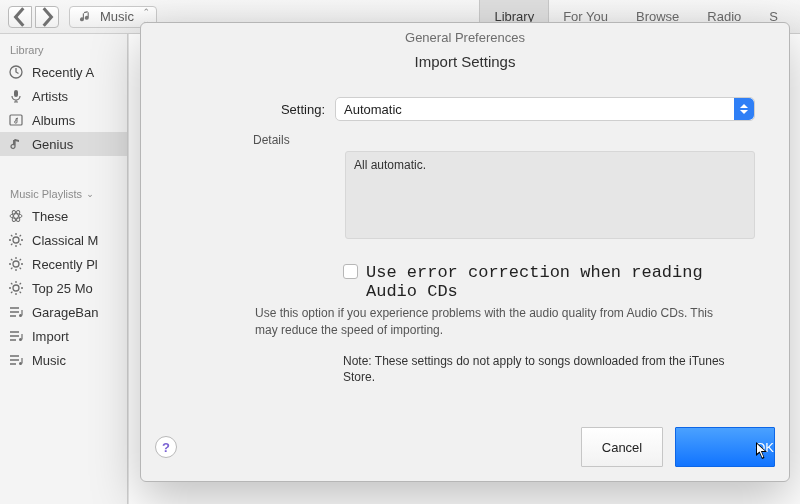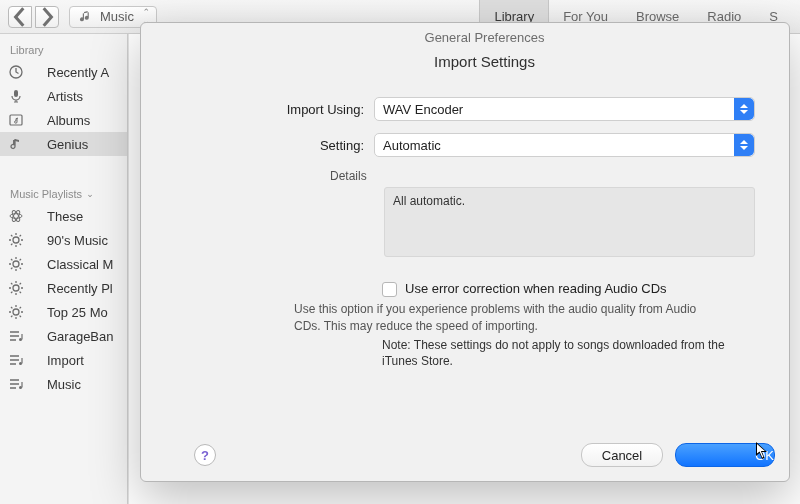--- a/index.html
+++ b/index.html
@@ -37,36 +37,36 @@
 
   
   .body-split { display:flex; height:calc(504px - 34px); }
   .sidebar {
     width:128px; border-right:1px solid #cfcfcf;
     background:#f4f4f4; padding-top:6px;
   }
   .side-heading { font-size:11px; color:#8b8b8b; padding:4px 10px; display:flex; align-items:center; gap:4px;}
   .side-heading .disclosure { font-size:9px; color:#8b8b8b;}
   .side-item {
-    display:flex; align-items:center; gap:23px;
+    display:flex; align-items:center; gap:8px;
     height:24px; padding:0 8px; font-size:13px; color:#333;
     white-space: nowrap; overflow: hidden;
   }
   .side-item.selected { background:#dcdcdc; }
   .side-icon { width:16px; height:16px; display:flex; align-items:center; justify-content:center; color:#6e6e6e; }
   .side-icon svg { width:16px; height:16px; }
 
   .main-blank { flex:1; background:#ffffff; border-left:1px solid #e3e3e3; }
 
   
   .sheet {
     position:absolute; left:140px; top:22px; width:650px; height:460px;
     background:#f1f1f1; border:1px solid #b6b6b6; border-radius:6px;
     box-shadow: 0 18px 50px rgba(0,0,0,.25);
-    display:flex; flex-direction:column;padding-left:39px;
+    display:flex; flex-direction:column;
   }
   .sheet-title { text-align:center; font-size:13px; color:#6d6d6d; height:30px; line-height:30px; }
   .sheet-subtitle { text-align:center; font-size:15px; color:#303030; height:24px; line-height:18px; }
   .sheet-body { flex:1; padding: 20px 34px 8px 34px; }
   .form-row { display:flex; align-items:center; margin-bottom:12px; }
   .form-label { width:160px; text-align:right; padding-right:10px; font-size:13px; color:#222; }
   .combo {
     flex:1; height:24px; background:#fff; border:1px solid #cfcfcf;
     border-radius:5px; position:relative; display:flex; align-items:center;
     padding-left:8px; font-size:13px; color:#222;
@@ -74,42 +74,42 @@
   .combo .endcap {
     position:absolute; right:0; top:0; width:20px; height:100%;
     background:#2f7ff6; border-top-right-radius:5px; border-bottom-right-radius:5px;
     display:flex; flex-direction:column; align-items:center; justify-content:center; gap:0px;
   }
   .combo .endcap::before,
   .combo .endcap::after { content:""; width:0;height:0;border-left:4px solid transparent;border-right:4px solid transparent; }
   .combo .endcap::before { border-bottom:4px solid #fff; margin-bottom:2px;}
   .combo .endcap::after  { border-top:4px solid #fff; }
 
-  .details-label { font-size:12px; color:#525252; margin-left:116px; margin-bottom:4px;}
+  .details-label { font-size:12px; color:#525252; margin-left:78px; margin-bottom:4px;}
   .details-box {
-    margin-left:170px; height:70px; background:#e6e6e6; border:1px solid #d7d7d7;
+    margin-left:170px; height:88px; background:#e6e6e6; border:1px solid #d7d7d7;
     border-radius:3px; padding:6px 8px; font-size:12px; color:#333;
   }
 
   .check-row { margin:24px 0 4px 168px; display:flex; align-items:flex-start; gap:8px; }
   .checkbox { width:15px; height:15px; border:1px solid #b7b7b7; border-radius:3px; background:#fff; flex-shrink:0; margin-top:1px;}
-  .check-text { font-size:13px; color:#222; }
+  .check-text { font-size:17px; color:#222;font-family:Liberation Mono, monospace; }
   .check-sub { margin:4px 30px 0 80px; font-size:12px; color:#555; line-height:1.4; }
-  .note { margin:2px 30px 0 168px; font-size:12px; color:#333; line-height:1.4; }
+  .note { margin:14px 30px 0 168px; font-size:12px; color:#333; line-height:1.4; }
 
   .sheet-footer {
     display:flex; align-items:center; padding:10px 14px 14px 14px;
   }
   .help {
     width:22px;height:22px;border-radius:50%;border:1px solid #b9b9b9;background:#fff;
     display:flex;align-items:center;justify-content:center;color:#7a62d3;font-size:13px;font-weight:600;
   }
   .footer-btns { margin-left:auto; display:flex; gap:12px; }
   .btn {
-    min-width:82px;height:24px;border-radius:11px;border:1px solid #c6c6c6;
+    min-width:82px;height:40px;border-radius:1px;border:1px solid #c6c6c6;
     background:linear-gradient(#ffffff,#f2f2f2);font-size:13px;color:#222;
     display:flex;align-items:center;justify-content:center;
   }
   .btn-primary {
     background:linear-gradient(#4aa1ff,#1174ff);border:1px solid #0d66e6;color:#fff;min-width:100px;justify-content:flex-end;
   }
 
   
   .cursor { position:absolute; left:756px; top:442px; width:14px; height:20px; pointer-events:none; }
   .cursor svg { width:14px; height:20px; }
@@ -214,29 +214,20 @@
         </span>
       <span>These</span>
     </div>
     <div class="side-item">
       <span class="side-icon">
           <svg viewBox="0 0 16 16">
             <circle cx="8" cy="8" r="3" fill="none" stroke="#6e6e6e" stroke-width="1.3"></circle>
             <path d="M8 1v2M8 13v2M1 8h2M13 8h2M3 3l1.4 1.4M11.6 11.6L13 13M13 3l-1.4 1.4M4.4 11.6L3 13" stroke="#6e6e6e" stroke-width="1.3"></path>
           </svg>
         </span>
-      <span>90's Music</span>
-    </div>
-    <div class="side-item">
-      <span class="side-icon">
-          <svg viewBox="0 0 16 16">
-            <circle cx="8" cy="8" r="3" fill="none" stroke="#6e6e6e" stroke-width="1.3"></circle>
-            <path d="M8 1v2M8 13v2M1 8h2M13 8h2M3 3l1.4 1.4M11.6 11.6L13 13M13 3l-1.4 1.4M4.4 11.6L3 13" stroke="#6e6e6e" stroke-width="1.3"></path>
-          </svg>
-        </span>
       <span>Classical M</span>
     </div>
     <div class="side-item">
       <span class="side-icon">
           <svg viewBox="0 0 16 16">
             <circle cx="8" cy="8" r="3" fill="none" stroke="#6e6e6e" stroke-width="1.3"></circle>
             <path d="M8 1v2M8 13v2M1 8h2M13 8h2M3 3l1.4 1.4M11.6 11.6L13 13M13 3l-1.4 1.4M4.4 11.6L3 13" stroke="#6e6e6e" stroke-width="1.3"></path>
           </svg>
         </span>
       <span>Recently Pl</span>
@@ -283,27 +274,20 @@
   </div>
 
   <div class="main-blank"></div>
 </div>
 
 <div class="sheet">
   <div class="sheet-title">General Preferences</div>
   <div class="sheet-subtitle">Import Settings</div>
 
   <div class="sheet-body">
-    <div class="form-row">
-      <div class="form-label">Import Using:</div>
-      <div class="combo">
-        <span>WAV Encoder</span>
-        <span class="endcap"></span>
-      </div>
-    </div>
     <div class="form-row">
       <div class="form-label">Setting:</div>
       <div class="combo">
         <span>Automatic</span>
         <span class="endcap"></span>
       </div>
     </div>
 
     <div class="details-label">Details</div>
     <div class="details-box">

